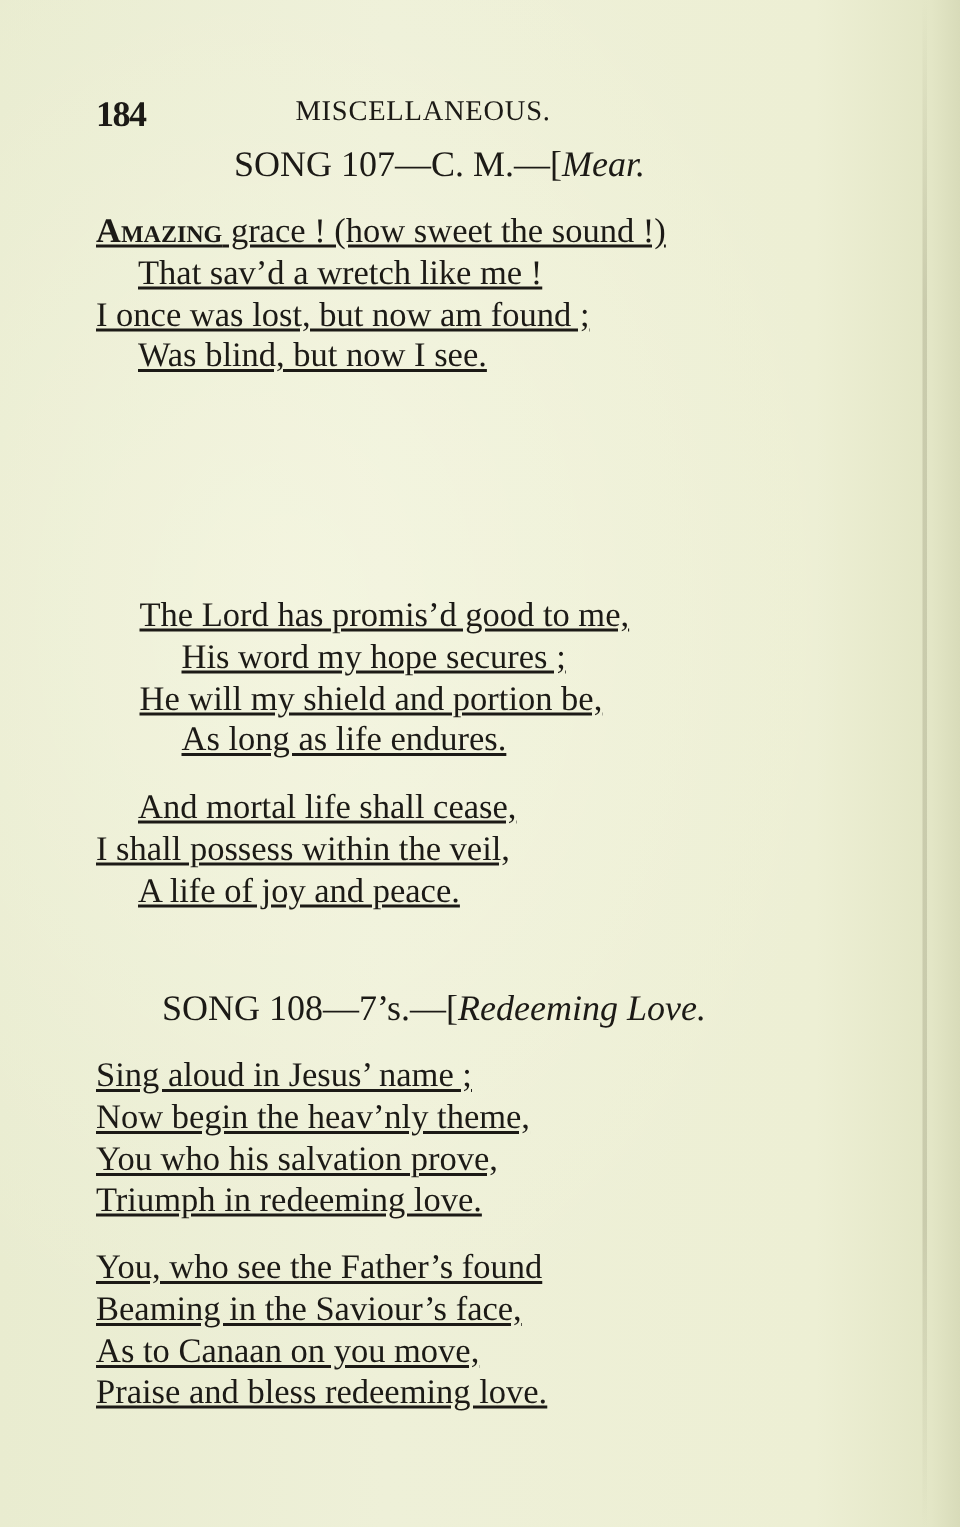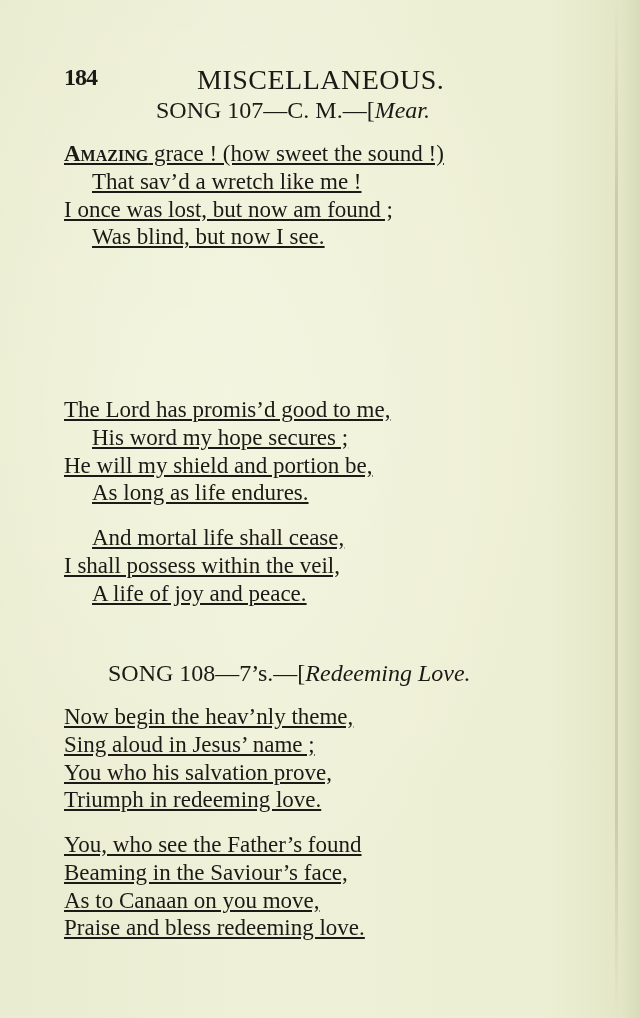--- a/index.html
+++ b/index.html
@@ -22,38 +22,38 @@
   }
   .running-head {
     position: absolute; top: 28px; left: 64px; width: 420px; height: 34px; margin-top: 36px;
   }
   .page-number {
     position: absolute; left: 0; top: 0;
     font-size: 24px; font-weight: bold; letter-spacing: -1px;
   }
   .section-title {
     position: absolute; left: 133px; top: 0;
-    font-size: 28px; letter-spacing: 0.5px;
+    font-size: 19px; letter-spacing: 0.5px;
   }
   .song-heading {
     position: absolute; font-size: 24px; white-space: nowrap;
   }
   .song-heading .tune { font-style: italic; margin-top: 14px; }
   .h107 { top: 97px; left: 156px; }
   .h108 { top: 660px; left: 108px; }
   .stanza { position: absolute; left: 64px; text-decoration: underline; }
   .line {
     display: block; height: 27.8px; line-height: 27.8px;
     font-size: 23px; white-space: nowrap;
   }
   .line.indent { padding-left: 28px; }
   .sc { font-variant: small-caps; font-weight: bold; }
   .s1 { top: 140px; }
   .s2 { top: 267px; }
-  .s3 { top: 396px; }
+  .s3 { top: 396px; margin-left: 29px; }
   .s4 { top: 524px; }
   .s5 { top: 703px; }
   .s6 { top: 831px; }
 </style>
 </head>
 <body>
 
 <div class="page">
   <div class="fold"></div>
 
@@ -85,22 +85,22 @@
     <span class="line indent">And mortal life shall cease,</span>
     <span class="line">I shall possess within the veil,</span>
     <span class="line indent">A life of joy and peace.</span>
   </div>
 
   <div class="song-heading h108">
     <span>SONG 108—7’s.—[</span><span class="tune">Redeeming Love.</span>
   </div>
 
   <div class="stanza s5">
+    <span class="line">Sing aloud in Jesus’ name ;</span>
     <span class="line">Now begin the heav’nly theme,</span>
-    <span class="line">Sing aloud in Jesus’ name ;</span>
     <span class="line">You who his salvation prove,</span>
     <span class="line">Triumph in redeeming love.</span>
   </div>
 
   <div class="stanza s6">
     <span class="line">You, who see the Father’s found</span>
     <span class="line">Beaming in the Saviour’s face,</span>
     <span class="line">As to Canaan on you move,</span>
     <span class="line">Praise and bless redeeming love.</span>
   </div>

